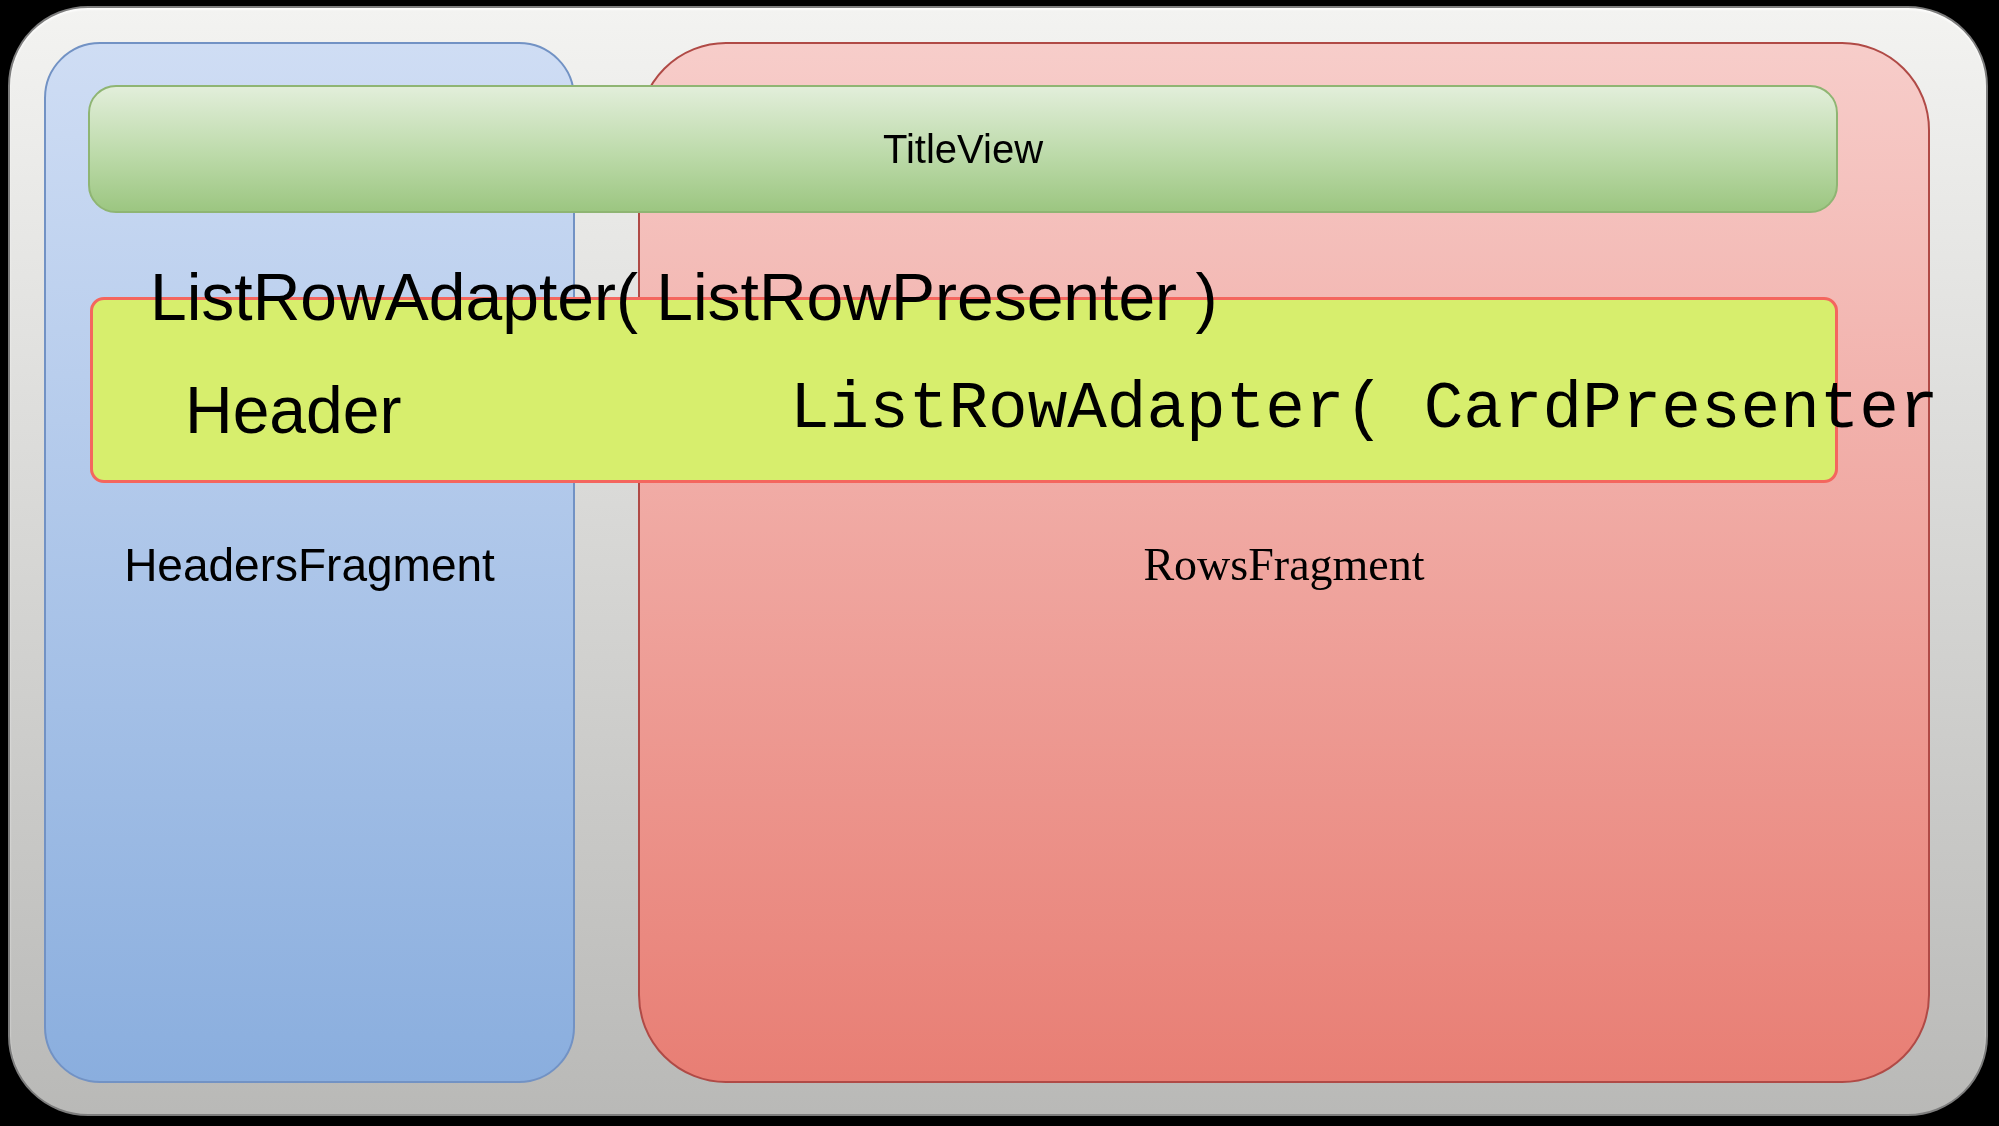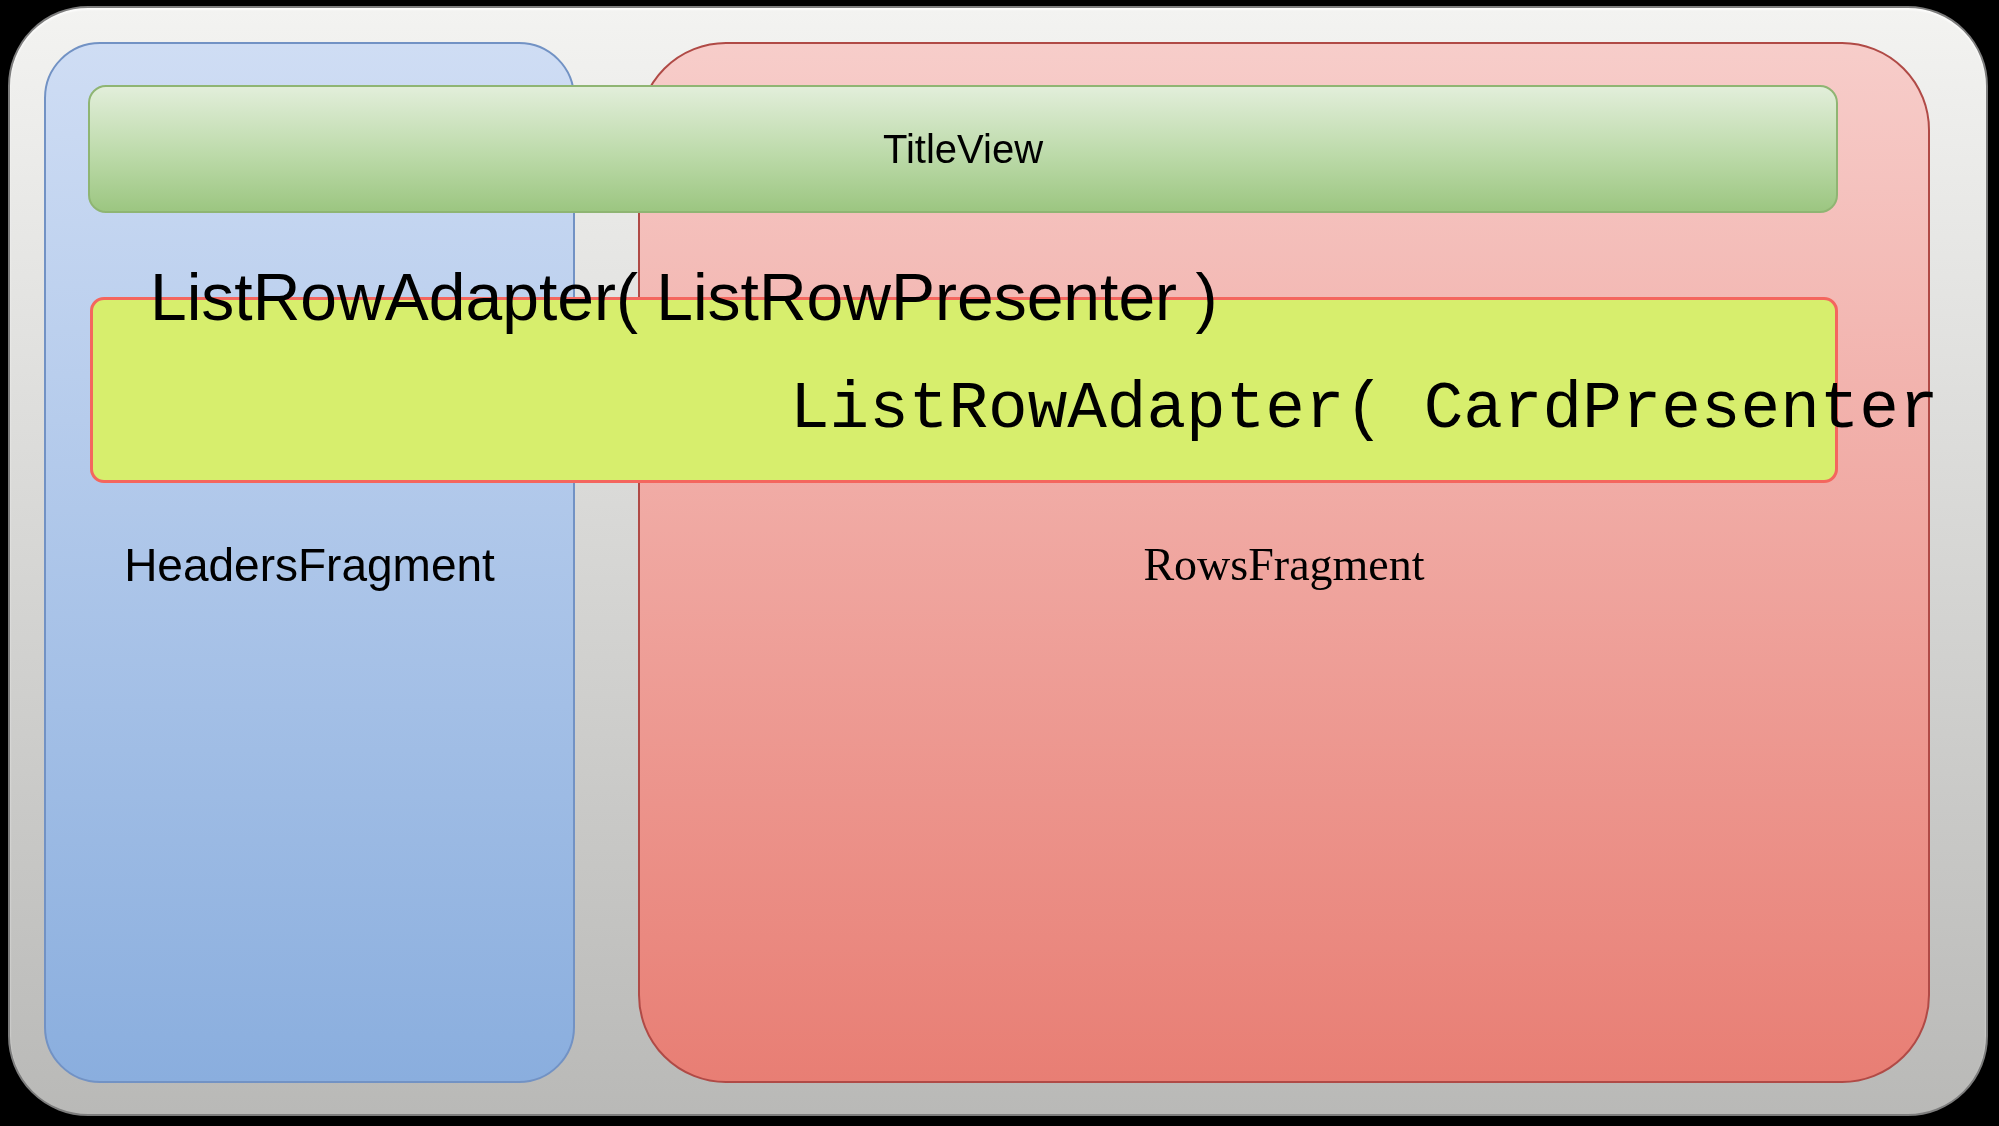--- a/index.html
+++ b/index.html
@@ -42,21 +42,21 @@
     box-sizing: border-box;
     border-radius: 88px;
     background: linear-gradient(180deg, var(--c-red-top) 0%, var(--c-red-bottom) 100%);
     border: 2px solid var(--c-red-border);
   }
   .green-bar {
     position: absolute;
     left: 88px; top: 85px;
     width: 1750px; height: 128px;
     box-sizing: border-box;
-    border-radius: 18px;
+    border-radius: 28px;
     background: linear-gradient(180deg, var(--c-green-top) 0%, var(--c-green-mid) 55%, var(--c-green-bottom) 100%);
     border: 2px solid var(--c-green-border);
     display: flex;
     align-items: center;
     justify-content: center;
   }
   .yellow-box {
     position: absolute;
     left: 90px; top: 297px;
     width: 1748px; height: 186px;
@@ -101,20 +101,21 @@
   <div class="red-box"></div>
 
   <div class="green-bar">
     <span class="title-view-label">TitleView</span>
   </div>
 
   <div class="yellow-box"></div>
 
   <div class="label big t-listrow">ListRowAdapter( ListRowPresenter )</div>
 
+  <div class="label big t-header">Header</div>
 
   <div class="label big t-card">ListRowAdapter( CardPresenter )</div>
 
   <div class="label small t-headersfrag">HeadersFragment</div>
 
   <div class="label small t-rowsfrag">RowsFragment</div>
 
 </div>
 
 </body></html>

